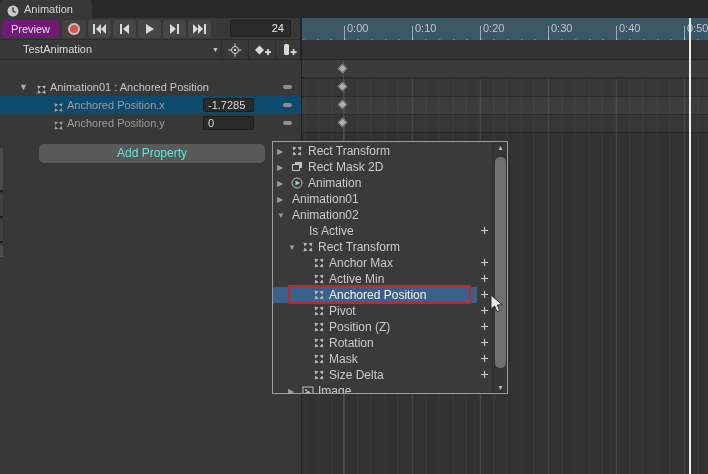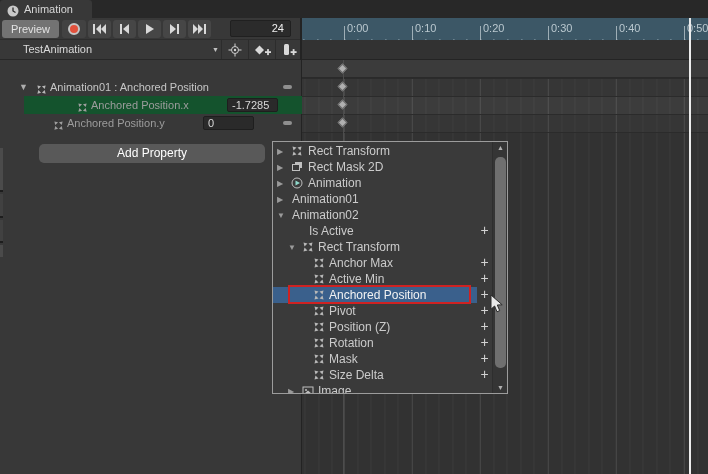--- a/index.html
+++ b/index.html
@@ -12,21 +12,21 @@
   .tabbar{position:absolute;left:0;top:0;width:708px;height:18px;background:#282828;}
   .tab{position:absolute;left:0;top:0;width:92px;height:18px;background:#383838;
        border-radius:3px 3px 0 0;}
   .tab .tabicon{position:absolute;left:7px;top:3px;width:12px;height:12px;}
   .tab .tablabel{position:absolute;left:24px;top:0;line-height:18px;font-size:11px;color:#D6D6D6;white-space:nowrap;}
 
   
   .toolbar1{position:absolute;left:0;top:18px;width:301px;height:22px;background:#383838;}
   .tbtn{position:absolute;top:2px;height:18px;background:#464646;border-radius:3px;
         display:flex;align-items:center;justify-content:center;}
-  .preview{left:2px;width:57px;background:#737373;font-size:11px;color:#E2E2E2;}
+  .preview{left:2px;width:57px;background:#701a75;font-size:11px;color:#E2E2E2;}
   .rec{left:62px;width:24px;background:#424242;}
   .recdot{width:12px;height:12px;border-radius:50%;background:var(--rec,#E2513C);
           border:2px solid #C6C6C6;}
   .tr1{left:88px;width:23px;} .tr2{left:113px;width:23px;} .tr3{left:138px;width:23px;}
   .tr4{left:163px;width:23px;} .tr5{left:188px;width:23px;}
   .framefield{position:absolute;left:230px;top:2px;width:61px;height:17px;background:#2B2B2B;
         border:1px solid #202020;border-radius:2px;font-size:11px;line-height:15px;
         color:#EFEFEF;text-align:right;padding-right:6px;}
   .hline1{position:absolute;left:0;top:39px;width:301px;height:1px;background:#2D2D2D;}
 
@@ -46,31 +46,31 @@
       background-position-x:1.4px;}
   .rtick{position:absolute;top:8px;width:1px;height:14px;background:#B6C4CB;opacity:.8;}
   .rlabel{position:absolute;top:4px;font-size:11px;color:var(--rulertext,#BAC8CF);white-space:nowrap;}
   .strip{position:absolute;left:302px;top:40px;width:406px;height:20px;background:#323232;
          border-bottom:1px solid #242424;}
   .panelsep{position:absolute;left:300px;top:18px;width:2px;height:456px;background:#232323;}
 
   
   .leftpanel{position:absolute;left:0;top:60px;width:301px;height:414px;background:#383838;}
   .prow{position:absolute;left:0;width:301px;height:18px;}
-  .prow.lit{background:#14532d;margin-left:24px;}
+  .prow.lit{background:#0c4a6e;}
   .fold{position:absolute;left:19px;top:4px;font-size:9px;color:#ADADAD;line-height:10px;}
   .pic{position:absolute;top:3px;width:11px;height:11px;}
   .plabel{position:absolute;top:0;line-height:18px;font-size:11px;white-space:nowrap;}
   .parentlbl{color:#C6C6C6;} .childlbl{color:#9C9C9C;}
   .vfield{position:absolute;left:203px;top:2px;width:51px;height:14px;background:#2A2A2A;
           border:1px solid #1E1E1E;border-radius:2px;font-size:11px;line-height:12px;
           color:#D8D8D8;padding-left:4px;}
   .loz{position:absolute;left:283px;top:7px;width:9px;height:4px;border-radius:2px;background:#8F8F8F;}
   .addbtn{position:absolute;left:39px;top:84px;width:226px;height:19px;background:#595959;
-          border-radius:5px;font-size:12px;line-height:19px;text-align:center;color:#ffffff;}
+          border-radius:5px;font-size:12px;line-height:19px;text-align:center;color:#5eead4;}
   .sliver{position:absolute;left:0;width:3px;}
   .s1{top:88px;height:44px;background:#4B4B4B;border-bottom:2px solid #1D1D1D;}
   .s2{top:134px;height:24px;background:#414141;border-bottom:2px solid #1D1D1D;}
   .s3{top:160px;height:23px;background:#414141;border-bottom:2px solid #1D1D1D;}
   .s4{top:185px;height:12px;background:#4A4A4A;}
 
   
   .dopesheet{position:absolute;left:302px;top:60px;width:406px;height:414px;background:#323232;}
   .sumrow{position:absolute;left:0;top:0;width:406px;height:18px;background:#3B3B3B;border-bottom:1px solid #2A2A2A;}
   .grid{position:absolute;left:0;top:18px;width:406px;bottom:0;background-color:#323232;

